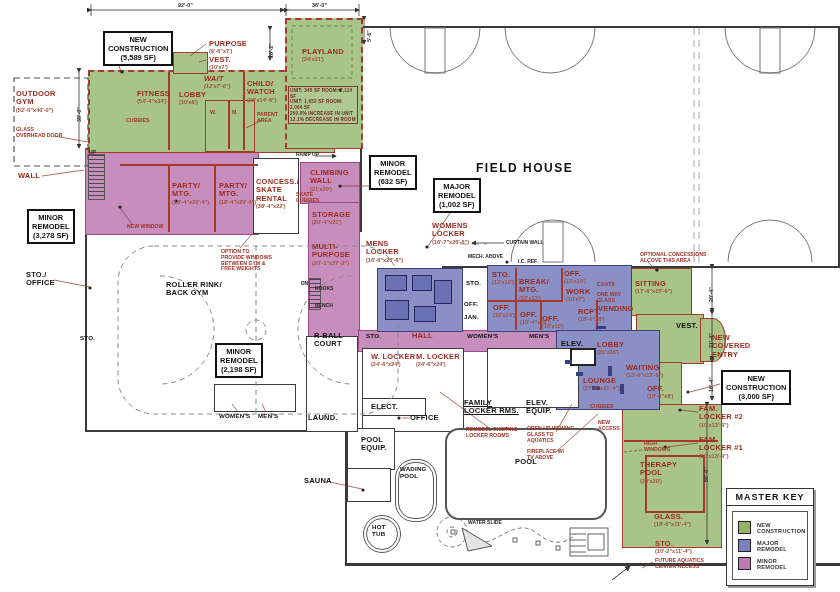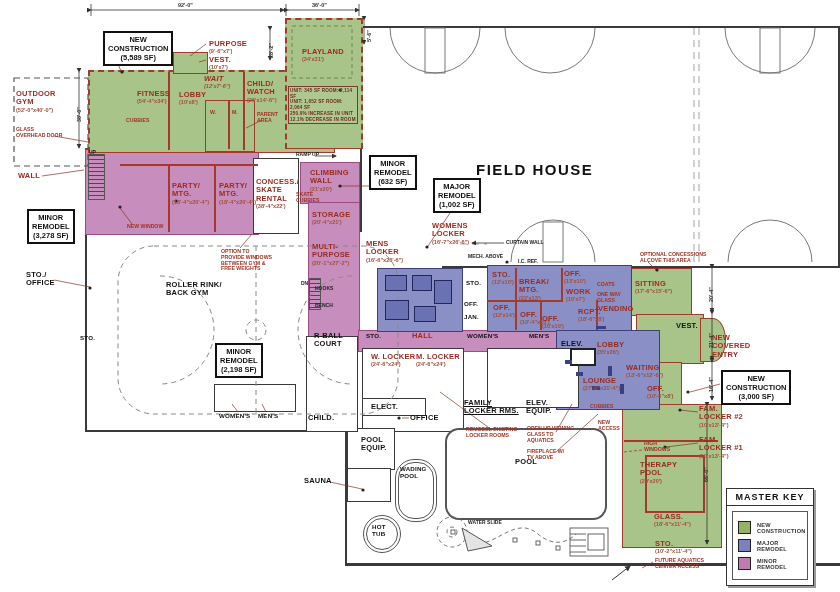--- a/index.html
+++ b/index.html
@@ -13,21 +13,21 @@
   .room{position:absolute;background:#fff;border:1.5px solid #3a3a3a;}
   .outline{position:absolute;background:transparent;}
   .rw{position:absolute;background:#a4392c;}
   .lbl{position:absolute;font-size:7.5px;font-weight:bold;color:#9c2b1f;line-height:1.12;
        white-space:pre-line;letter-spacing:.2px;z-index:30;}
   .lbl .sub{display:block;font-size:5.6px;letter-spacing:0;color:#a0503d;font-weight:bold;}
   .b1{color:#111;}
   .bt{font-size:6.2px;color:#111;}
   .bt4{font-size:5px;color:#222;letter-spacing:0;}
   .rt{font-size:5.2px;color:#a03324;letter-spacing:0;}
-  .big{font-size:15px;color:#111;letter-spacing:1.5px;}
+  .big{font-size:12px;color:#111;letter-spacing:1.5px;}
   .dim{font-size:5.5px;color:#333;letter-spacing:0;}
   .rot{transform:rotate(-90deg);transform-origin:left top;}
   .ptable{width:66px;border:1px solid #7d3a26;color:#6d2a1b;font-size:4.6px;font-weight:bold;
           padding:1px;background:rgba(255,255,255,0.08);line-height:1.25;}
   .callout{position:absolute;background:#fff;border:2px solid #111;z-index:40;
            padding:2px 3px;text-align:center;}
   .callout div{font-size:7.5px;font-weight:bold;color:#111;line-height:1.2;white-space:nowrap;}
   #legend{position:absolute;background:#fff;border:1.5px solid #333;box-shadow:2px 2px 0 #999;
           z-index:40;padding:0;}
   #legend .ttl{font-size:9px;font-weight:bold;color:#111;text-align:center;letter-spacing:1px;
@@ -290,21 +290,21 @@
       <div class="lbl " style="left: 412px; top: 332px;"><span>HALL</span></div>
       <div class="lbl " style="left: 371px; top: 353px;"><span>W. LOCKER</span><span class="sub">(24'-6"x24')</span></div>
       <div class="lbl " style="left: 416px; top: 353px;"><span>M. LOCKER</span><span class="sub">(24'-6"x24')</span></div>
       <div class="lbl bt" style="left: 467px; top: 333px;"><span>WOMEN'S</span></div>
       <div class="lbl bt" style="left: 529px; top: 333px;"><span>MEN'S</span></div>
       <div class="lbl b1" style="left: 464px; top: 399px; text-decoration: underline;"><span>FAMILY
 LOCKER RMS.</span></div>
       <div class="lbl b1" style="left: 526px; top: 399px;"><span>ELEV.
 EQUIP.</span></div>
       <div class="lbl b1" style="left: 371px; top: 403px;"><span>ELECT.</span></div>
-      <div class="lbl b1" style="left: 308px; top: 414px;"><span>CHILD.</span></div>
+      <div class="lbl b1" style="left: 308px; top: 414px;"><span>LAUND.</span></div>
       <div class="lbl b1" style="left: 410px; top: 414px;"><span>OFFICE</span></div>
       <div class="lbl b1" style="left: 361px; top: 436px;"><span>POOL
 EQUIP.</span></div>
       <div class="lbl b1" style="left: 304px; top: 477px;"><span>SAUNA</span></div>
       <div class="lbl bt" style="left: 400px; top: 466px;"><span>WADING
 POOL</span></div>
       <div class="lbl bt" style="left: 372px; top: 524px;"><span>HOT
 TUB</span></div>
       <div class="lbl b1" style="left: 515px; top: 458px;"><span>POOL</span></div>
       <div class="lbl bt4" style="left: 468px; top: 520px;"><span>WATER SLIDE</span></div>

